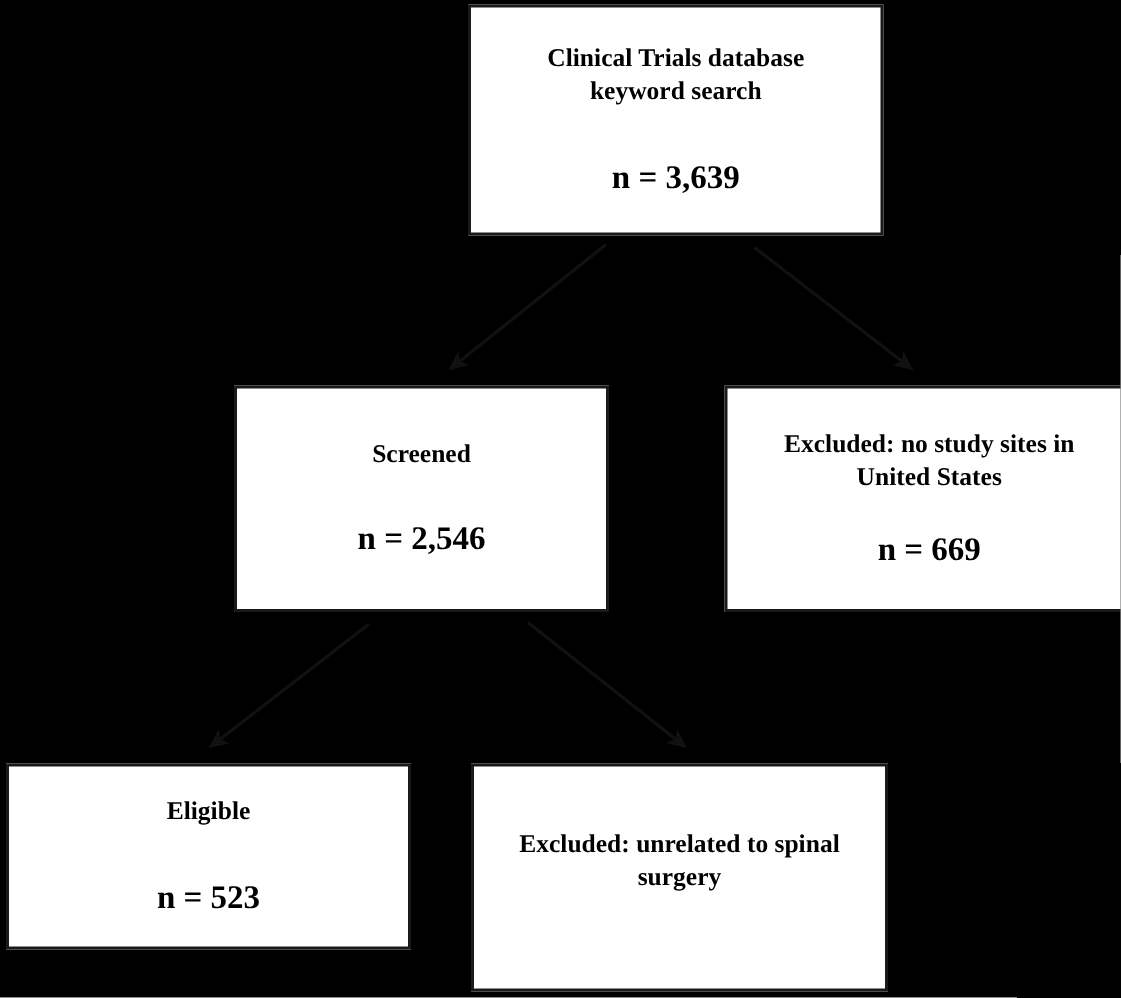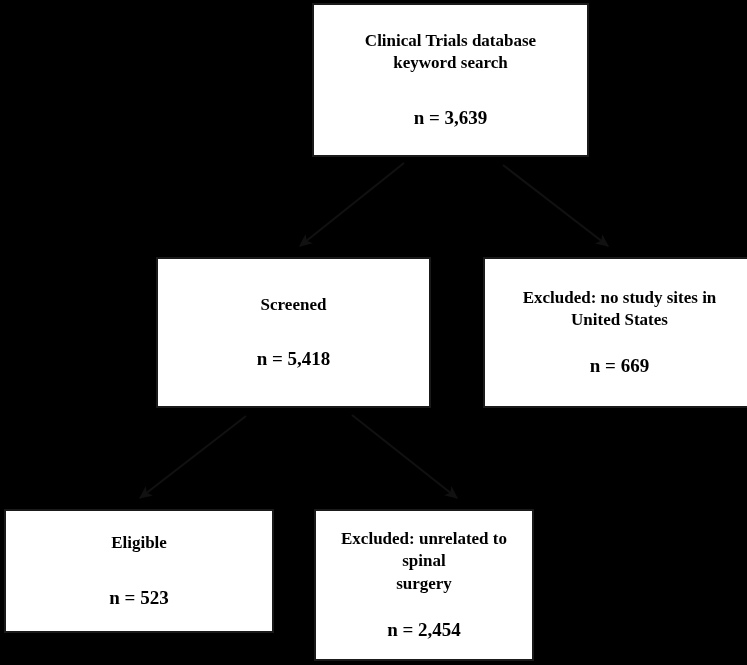--- a/index.html
+++ b/index.html
@@ -31,42 +31,42 @@
   }
   .box-label {
     font-weight: bold;
     font-size: 17px;
     line-height: 1.32;
     padding: 0 12px;
     white-space: pre-line;
   }
   .box-count {
     font-weight: bold;
-    font-size: 19px;
+    font-size: 22px;
     line-height: 1.32;
     padding: 0 12px;
   }
   .gap-normal { height: 30px; }
   .gap-tight  { height: 22px; }
 
   #arrow-layer {
     position: absolute;
     left: 0;
     top: 0;
     width: 747px;
     height: 665px;
     pointer-events: none;
   }
 
   
   #box-search      { left: 312px; top: 3px;   width: 277px; height: 154px; }
-  #box-screened    { left: 156px; top: 257px; width: 275px; height: 151px; }
+  #box-screened    { left: 156px; top: 257px; width: 250px; height: 151px; }
   #box-excl-sites  { left: 483px; top: 257px; width: 273px; height: 151px; }
   #box-eligible    { left: 4px;   top: 509px; width: 270px; height: 124px; text-align: right; }
-  #box-excl-spinal { left: 314px; top: 509px; width: 220px; height: 152px; }
+  #box-excl-spinal { left: 314px; top: 509px; width: 278px; height: 152px; }
 </style>
 </head>
 <body>
 
 <div id="canvas">
 
   <svg id="arrow-layer" viewBox="0 0 747 665" width="747" height="665" xmlns="http://www.w3.org/2000/svg" aria-hidden="true">
     <defs>
       <marker id="head" markerWidth="7" markerHeight="7" refX="5.6" refY="3.1" orient="auto" markerUnits="strokeWidth">
         <path d="M0,0.3 L6.2,3.1 L0,5.9 L1.5,3.1 Z" fill="#111111"></path>
@@ -85,36 +85,35 @@
   <div class="flow-box" id="box-search">
     <div class="box-label">Clinical Trials database
 keyword search</div>
     <div class="gap-normal"></div>
     <div class="box-count">n = 3,639</div>
   </div>
 
   <div class="flow-box" id="box-screened">
     <div class="box-label">Screened</div>
     <div class="gap-normal"></div>
-    <div class="box-count">n = 5,418</div>
+    <div class="box-count">n = 2,546</div>
   </div>
 
   <div class="flow-box" id="box-excl-sites">
     <div class="box-label">Excluded: no study sites in
 United States</div>
     <div class="gap-tight"></div>
     <div class="box-count">n = 669</div>
   </div>
 
   <div class="flow-box" id="box-eligible">
     <div class="box-label">Eligible</div>
     <div class="gap-normal"></div>
     <div class="box-count">n = 523</div>
   </div>
 
   <div class="flow-box" id="box-excl-spinal">
     <div class="box-label">Excluded: unrelated to spinal
 surgery</div>
     <div class="gap-tight"></div>
-    <div class="box-count">n = 2,454</div>
   </div>
 
 </div>
 
 </body></html>

